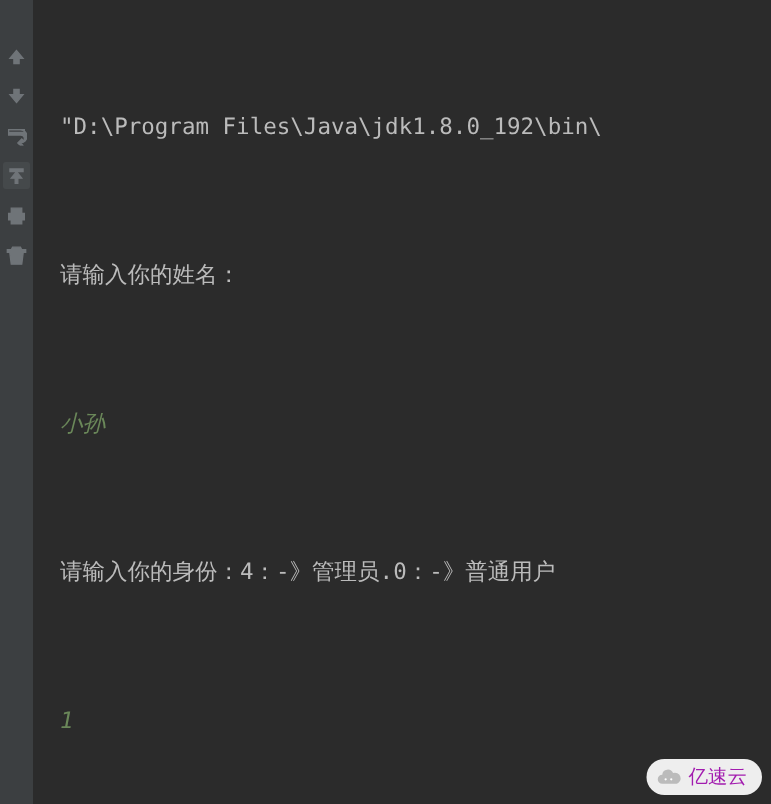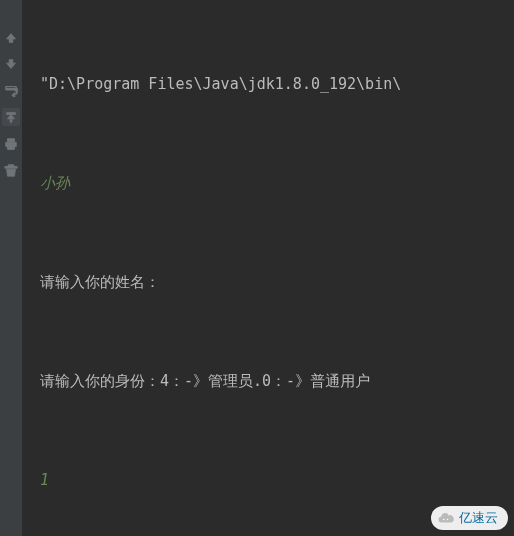--- a/index.html
+++ b/index.html
@@ -82,21 +82,21 @@
       position: absolute;
       right: 6px;
       bottom: 6px;
       display: flex;
       align-items: center;
       gap: 4px;
       background: rgba(255,255,255,0.92);
       border-radius: 14px;
       padding: 3px 10px 3px 6px;
       font-size: 13px;
-      color: #0369a1;
+      color: #a21caf;
       font-family: "Microsoft YaHei", sans-serif;
     }
     .watermark-logo {
       width: 18px;
       height: 18px;
       display: flex;
       align-items: center;
       justify-content: center;
     }
   </style>
@@ -131,22 +131,22 @@
   </div>
   <div class="gutter-icon">
     <svg viewBox="0 0 16 16" width="14" height="14">
         <path d="M5 2h6l1 2h3v2H1V4h3zM3 7h10l-1 8H4z"></path>
       </svg>
   </div>
 </div>
 
 <div class="console">
   <span class="line path-line">"D:\Program Files\Java\jdk1.8.0_192\bin\</span>
+  <span class="line normal-text">请输入你的姓名：</span>
   <span class="line input-green">小孙</span>
-  <span class="line normal-text">请输入你的姓名：</span>
   <span class="line normal-text">请输入你的身份：4：-》管理员.0：-》普通用户</span>
   <span class="line input-green">1</span>
   
   
   
   
   
   
   
   

